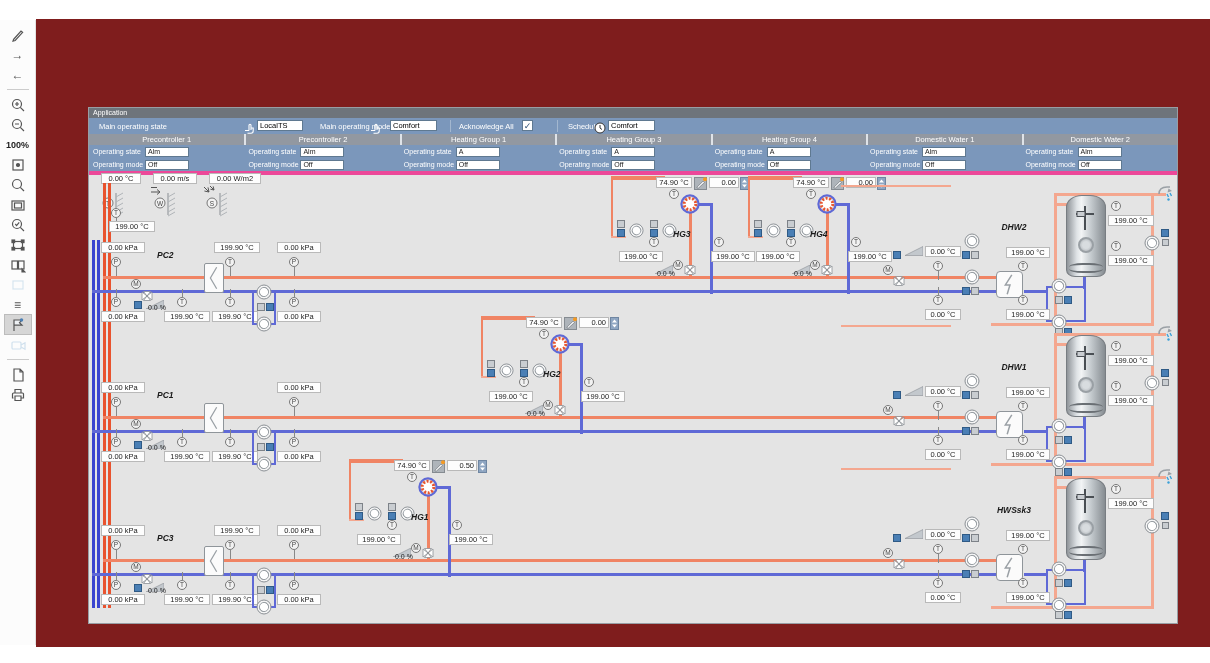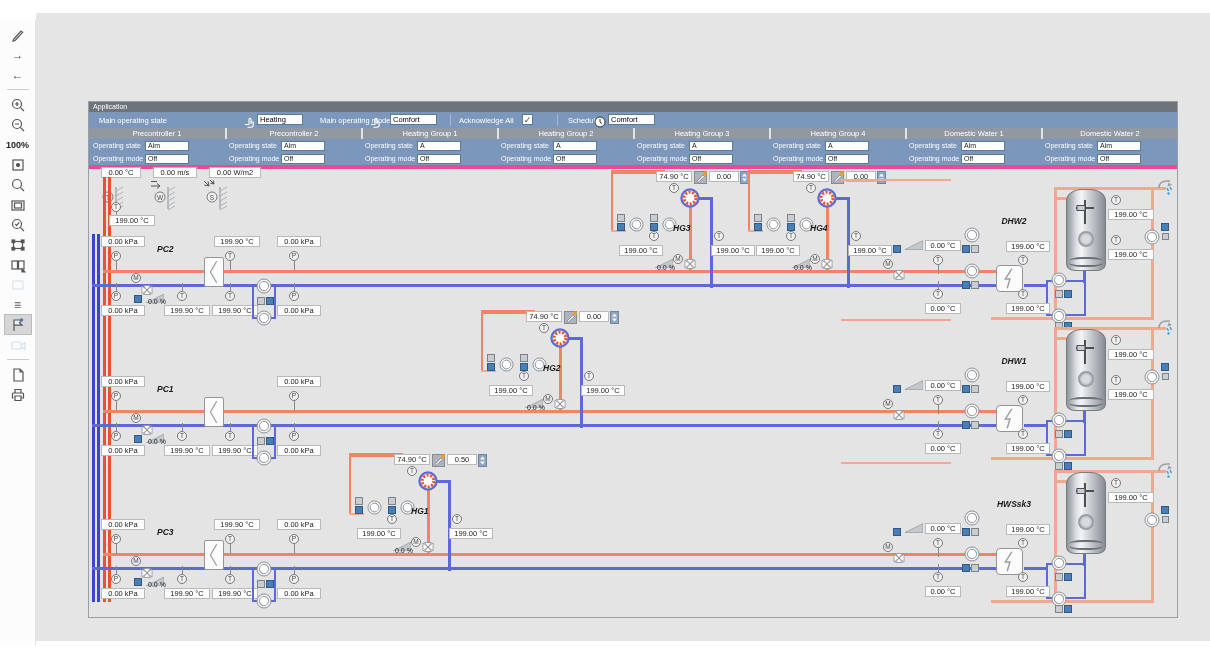--- a/index.html
+++ b/index.html
@@ -7,21 +7,21 @@
   #root{position:relative;width:1210px;height:663px;background:#fff;overflow:hidden}
   #titlebar{position:absolute;left:0;top:0;width:100%;height:20px;background:#fff;font-size:10px;color:#3a3a3a;line-height:20px;padding-left:8px;white-space:nowrap}
   #titlebar .dash{margin:0 12px;color:#555}
   #toolbar{position:absolute;left:0;top:20px;width:36px;height:625px;background:#fcfcfc;border-right:1px solid #e2e2e2;padding-top:4px}
   .tool{width:26px;height:19px;margin:1px auto;display:flex;align-items:center;justify-content:center;font-size:12px;color:#555}
   .tool svg{width:16px;height:16px;stroke:#555;fill:none;stroke-width:1.2}
   .tool.txt{font-weight:bold;font-size:9px;color:#222}
   .tool.sel{background:#d6d6d6;outline:1px solid #bcbcbc}
   .tool.dis{opacity:.4}
   .tdiv{width:22px;height:1px;background:#ccc;margin:5px auto}
-  #canvas{position:absolute;left:36px;top:13px;width:1174px;height:628px;background:#e5e5e5}
+  #canvas{position:absolute;left:36px;top:19px;width:1174px;height:628px;background:#7f1d1d}
   #panel{position:absolute;left:52px;top:88px;width:1090px;height:517px;background:#e4e4e4;border:1px solid #989ea4}
   #appbar{height:10px;background:#6e747b;color:#fff;font-size:7px;line-height:10px;padding-left:4px}
   #mainrow{position:relative;height:16px;background:#7b97bb}
   #mainrow .mlbl{position:absolute;top:4px;font-size:7.5px;color:#fff;white-space:nowrap}
   .mr-in{position:absolute;top:2px;height:11px;background:#fff;border:1px solid #5f7991;font-size:7.5px;line-height:9px;padding:0 2px;white-space:nowrap}
   .mr-ico{position:absolute;top:2px;width:12px;height:12px}
   .mr-sep{position:absolute;top:2px;width:1px;height:12px;background:#a3b7cf}
   #ackbox{position:absolute;left:433px;top:2px;width:11px;height:11px;background:#fff;border:1px solid #5f7991;font-size:9px;line-height:10px;text-align:center;color:#2d4f75}
   #sections{position:absolute;left:0;top:26px;width:100%;display:flex;border-bottom:4px solid #ec4899}
   .sec{flex:1;min-width:0}
@@ -74,21 +74,21 @@
   .pc .loop-b{position:absolute;left:163px;top:55px;width:24px;height:33px;border:2px solid #5f69d6;border-top:none}
   .pc .pmp1{left:167px;top:47px}  .pc .pmp2{left:167px;top:79px}
   .pc .li1{left:168px;top:66px}   .pc .li2{left:177px;top:66px}
   .pc .p-br{left:200px;top:60px}  .pc .kpa-br{left:188px;top:74px;width:44px}
   
   .hg .redv{left:78px;top:36px;height:66px}
   .hg .bluev{left:99px;top:27px;height:91px}
   .hg .blueh{left:88px;top:27px;width:14px}
   .hg .sp-box{left:45px;top:1px;width:36px}
   .hg .pen{position:absolute;left:83px;top:0;width:13px;height:13px}
-  .hg .sp-in{left:98px;top:1px;width:30px;text-align:center}
+  .hg .sp-in{left:98px;top:1px;width:30px;text-align:right}
   .hg .spin{position:absolute;left:129px;top:0;width:9px;height:13px}
   .hg .t-circ{left:58px;top:13px}
   .hg .heat{left:69px;top:18px}
   .hg .lp-t{left:25px;top:41px;width:54px;height:2px;background:#f08464}
   .hg .lp-b{left:25px;top:67px;width:54px;height:2px;background:#f08464}
   .hg .lp-l{left:25px;top:41px;width:2px;height:28px;background:#f08464}
   .hg .lp-m{left:58px;top:41px;width:2px;height:28px;background:#f08464}
   .hg .hpmp1{left:18px;top:47px;width:15px;height:15px}
   .hg .hpmp2{left:51px;top:47px;width:15px;height:15px}
   .hg .hi1{left:6px;top:44px}.hg .hi2{left:6px;top:53px}.hg .hi3{left:39px;top:44px}.hg .hi4{left:39px;top:53px}
@@ -241,21 +241,21 @@
       </div>
     </div>
   <div id="canvas">
     <div id="panel">
       <div id="appbar">Application</div>
       <div id="mainrow">
         <span class="mlbl" style="left:10px">Main operating state</span>
         <span class="mr-ico" style="left:154px" id="hand1"><svg viewBox="0 0 12 12" width="12" height="12">
               <path d="M2 8.5 H6 M6 8.5 V3.2 a1 1 0 0 1 2 0 V8 M8 6 h2.2 v3 a2.2 2.2 0 0 1 -2.2 2.2 H4.5" fill="none" stroke="#fff" stroke-width="1.1"></path>
             </svg></span>
-        <span class="mr-in" style="left:168px;width:46px">Heating</span>
+        <span class="mr-in" style="left:168px;width:46px">LocalTS</span>
         <span class="mlbl" style="left:231px">Main operating mode</span>
         <span class="mr-ico" style="left:280px" id="hand2"><svg viewBox="0 0 12 12" width="12" height="12">
               <path d="M2 8.5 H6 M6 8.5 V3.2 a1 1 0 0 1 2 0 V8 M8 6 h2.2 v3 a2.2 2.2 0 0 1 -2.2 2.2 H4.5" fill="none" stroke="#fff" stroke-width="1.1"></path>
             </svg></span>
         <span class="mr-in" style="left:301px;width:47px">Comfort</span>
         <span class="mr-sep" style="left:361px"></span>
         <span class="mlbl" style="left:370px">Acknowledge All</span>
         <span id="ackbox">✓</span>
         <span class="mr-sep" style="left:468px"></span>
         <span class="mlbl" style="left:479px">Scheduler</span>
@@ -283,31 +283,20 @@
       <span class="sec-lbl">Operating state</span>
       <span class="sec-val">Alm</span>
     </div>
     <div class="sec-row">
       <span class="sec-lbl">Operating mode</span>
       <span class="sec-val">Off</span>
     </div>
   </div>
           <div class="sec i-hg1">
     <div class="sec-title">Heating Group 1</div>
-    <div class="sec-row">
-      <span class="sec-lbl">Operating state</span>
-      <span class="sec-val">A</span>
-    </div>
-    <div class="sec-row">
-      <span class="sec-lbl">Operating mode</span>
-      <span class="sec-val">Off</span>
-    </div>
-  </div>
-          <div class="sec i-hg2">
-    <div class="sec-title">Heating Group 2</div>
     <div class="sec-row">
       <span class="sec-lbl">Operating state</span>
       <span class="sec-val">A</span>
     </div>
     <div class="sec-row">
       <span class="sec-lbl">Operating mode</span>
       <span class="sec-val">Off</span>
     </div>
   </div>
           <div class="sec i-hg3">

